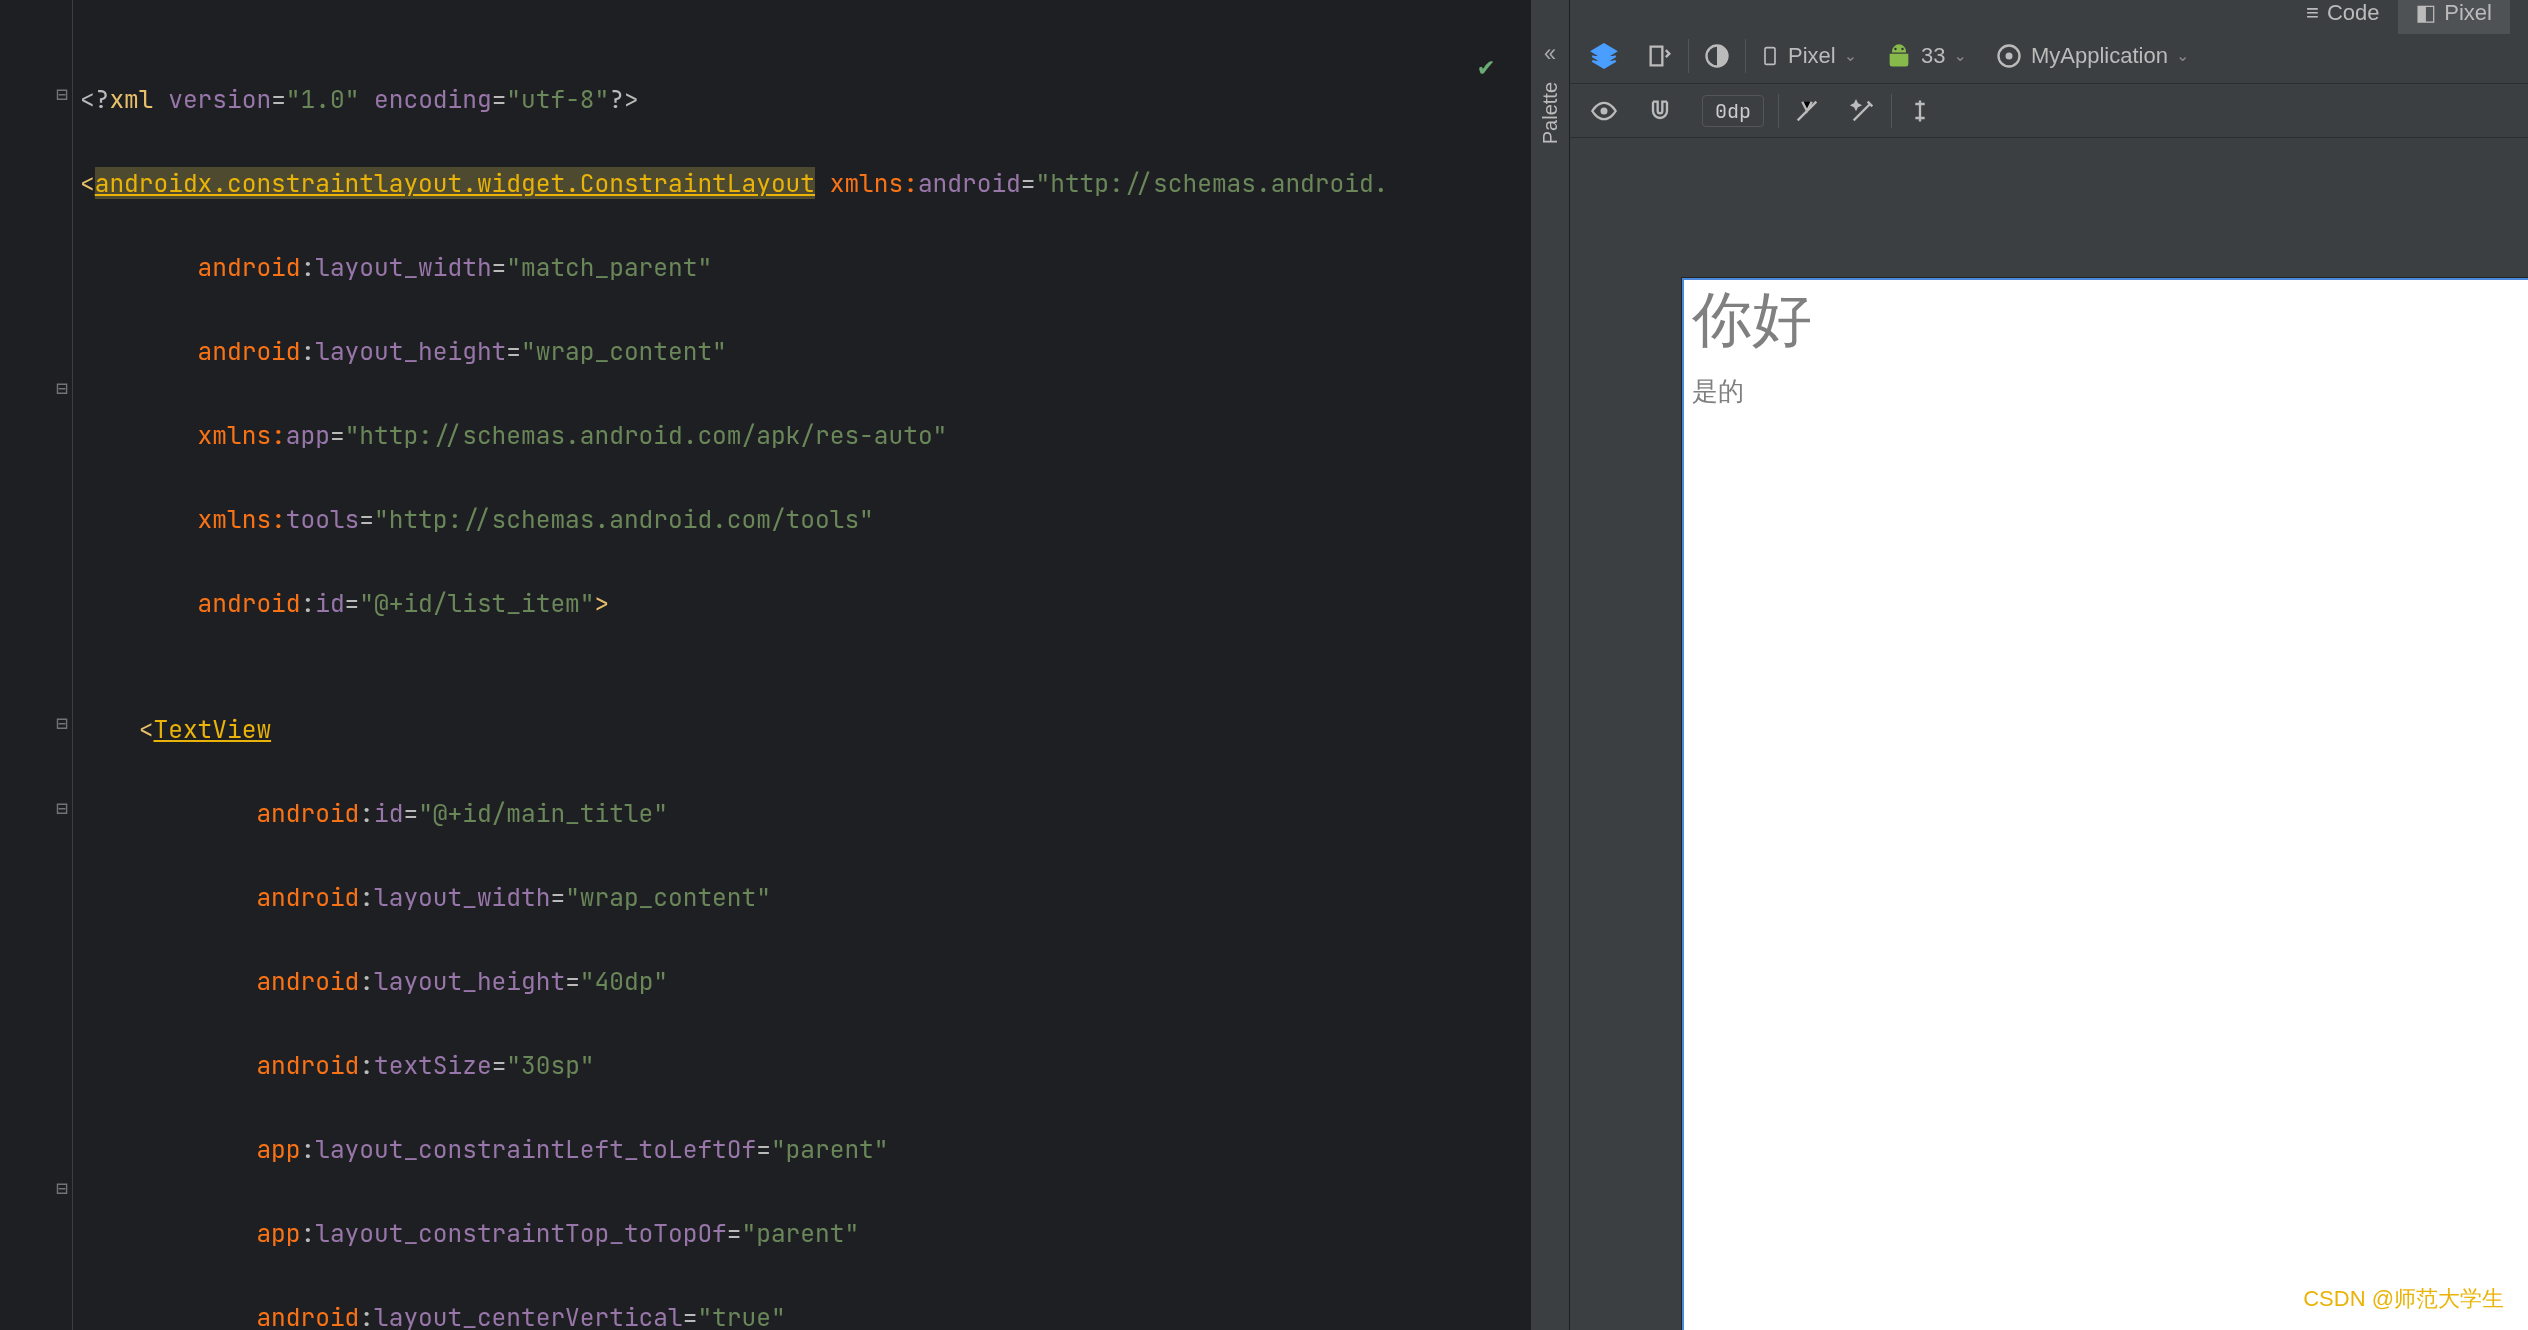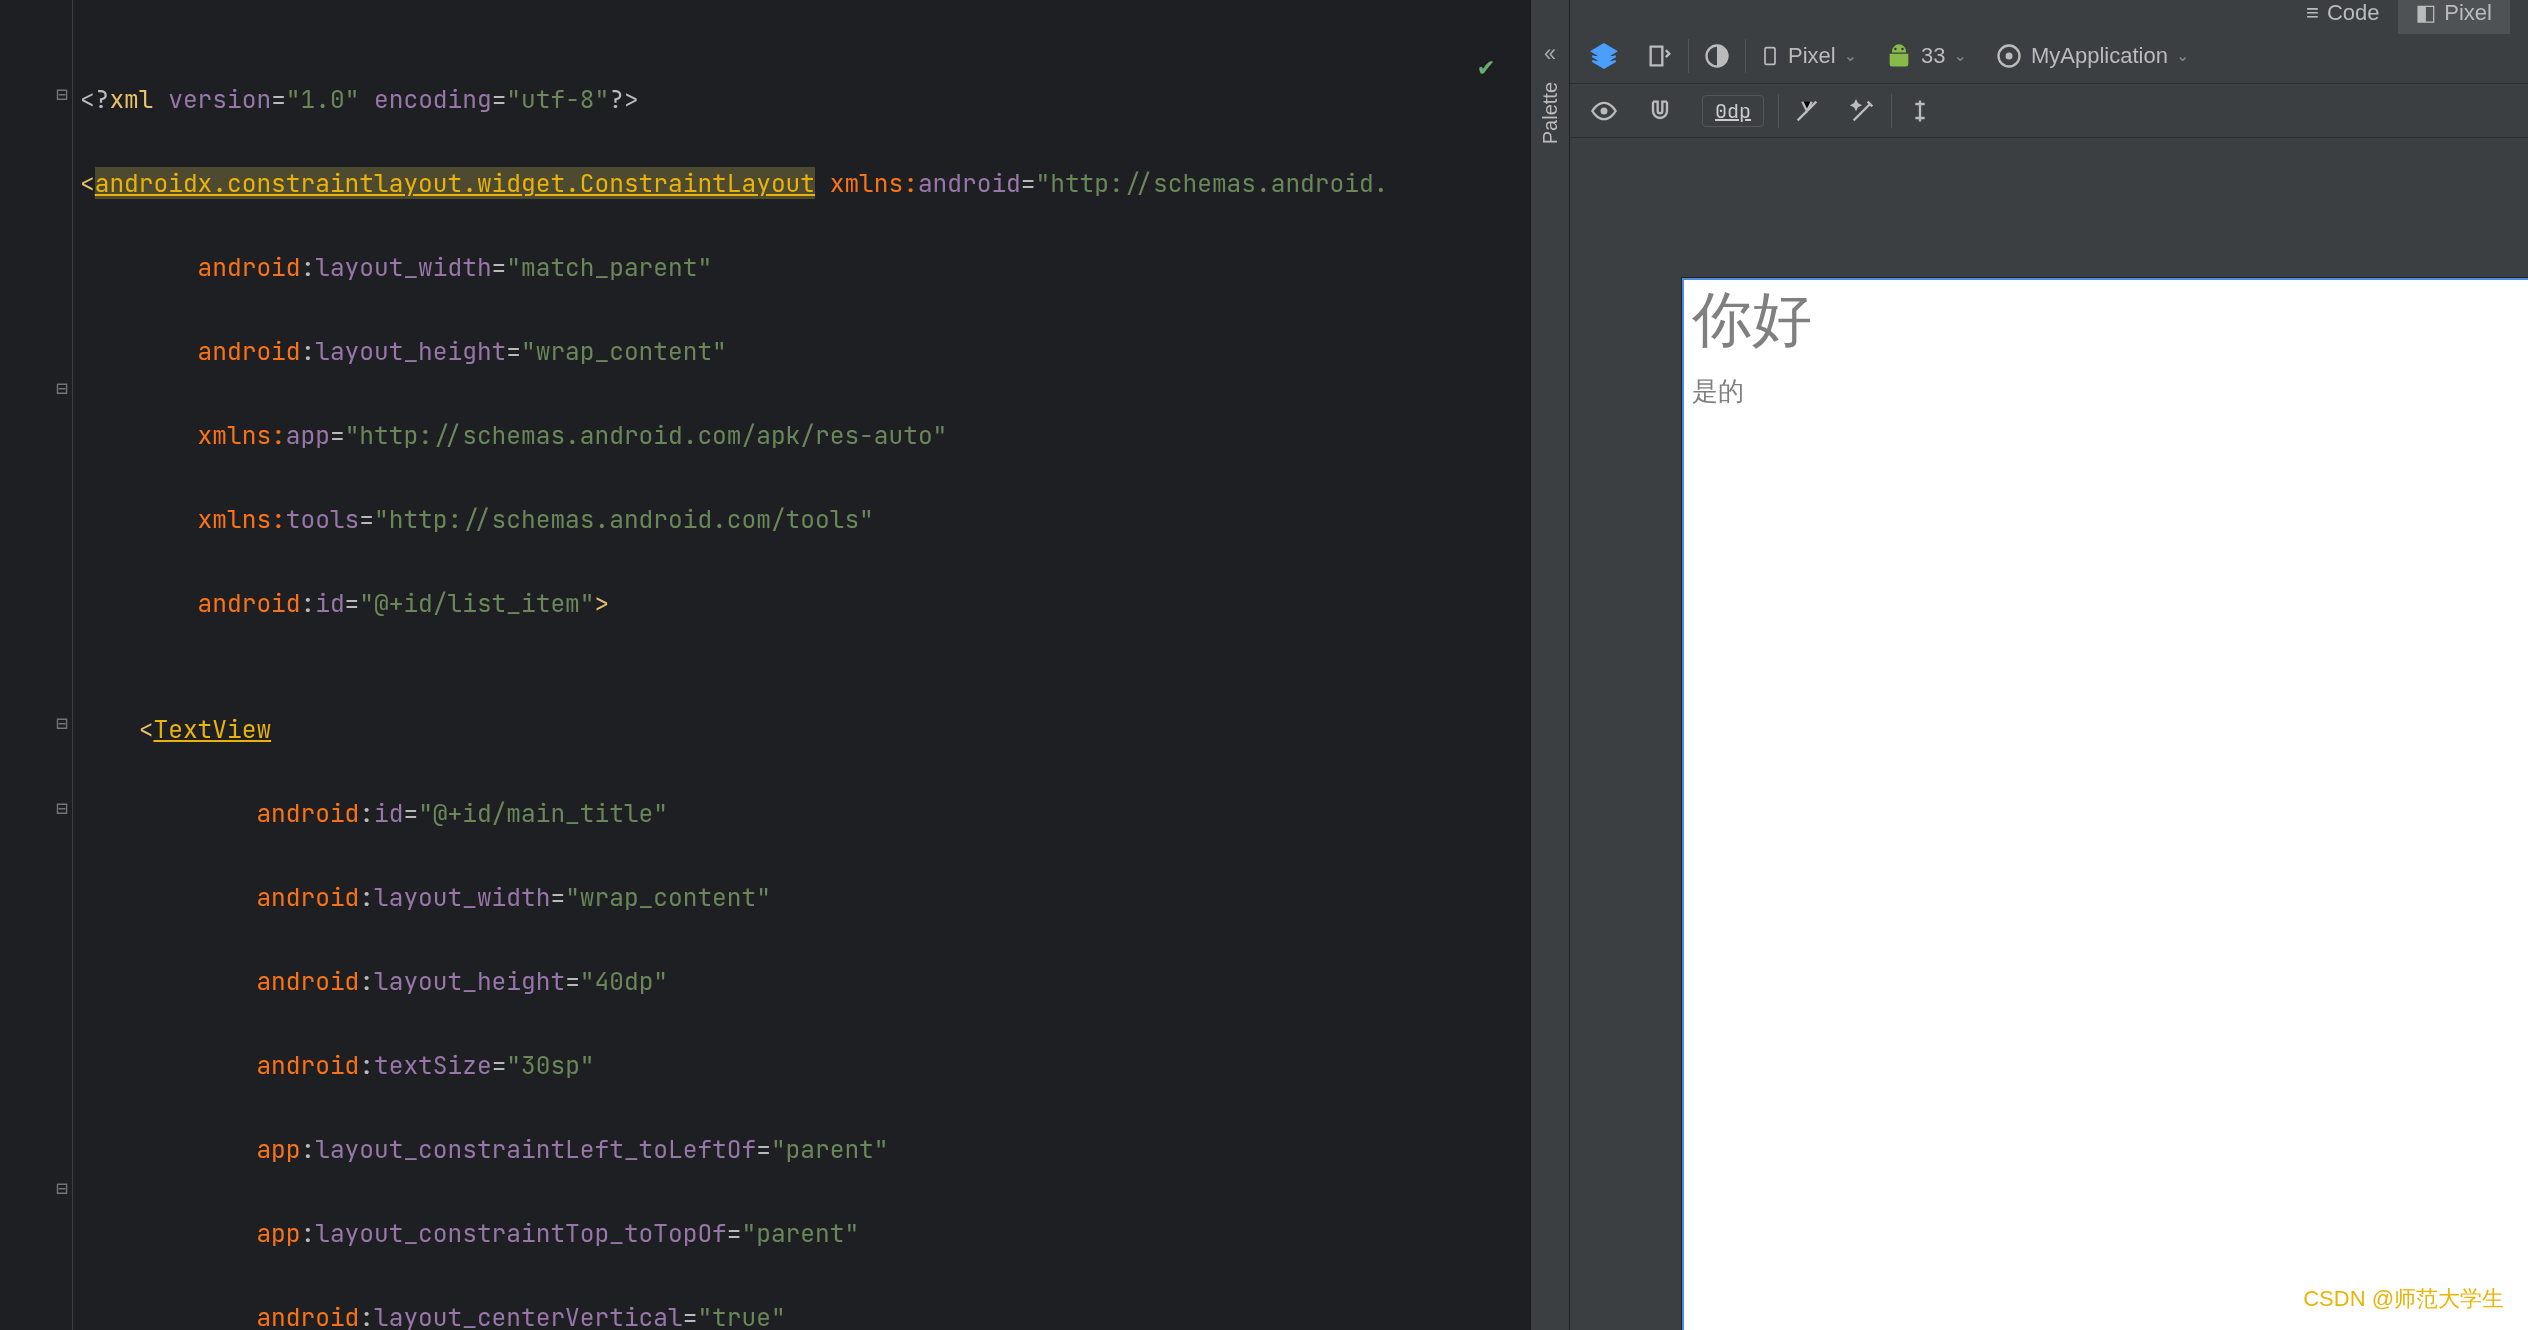--- a/index.html
+++ b/index.html
@@ -189,21 +189,20 @@
     font-size:22px;
     color:#eab308;
   }
   .chev { font-size:16px; color:#888; }
   .dp-box {
     border:1px solid #555;
     padding:2px 12px;
     border-radius:4px;
     font-size:20px;
     color:#ccc;
-    text-decoration:underline;
   }
 </style>
 </head>
 <body>
 
 <div class="root">
 
   <div class="editor-pane">
     <div class="gutter">
       <div class="fold-line"></div>

